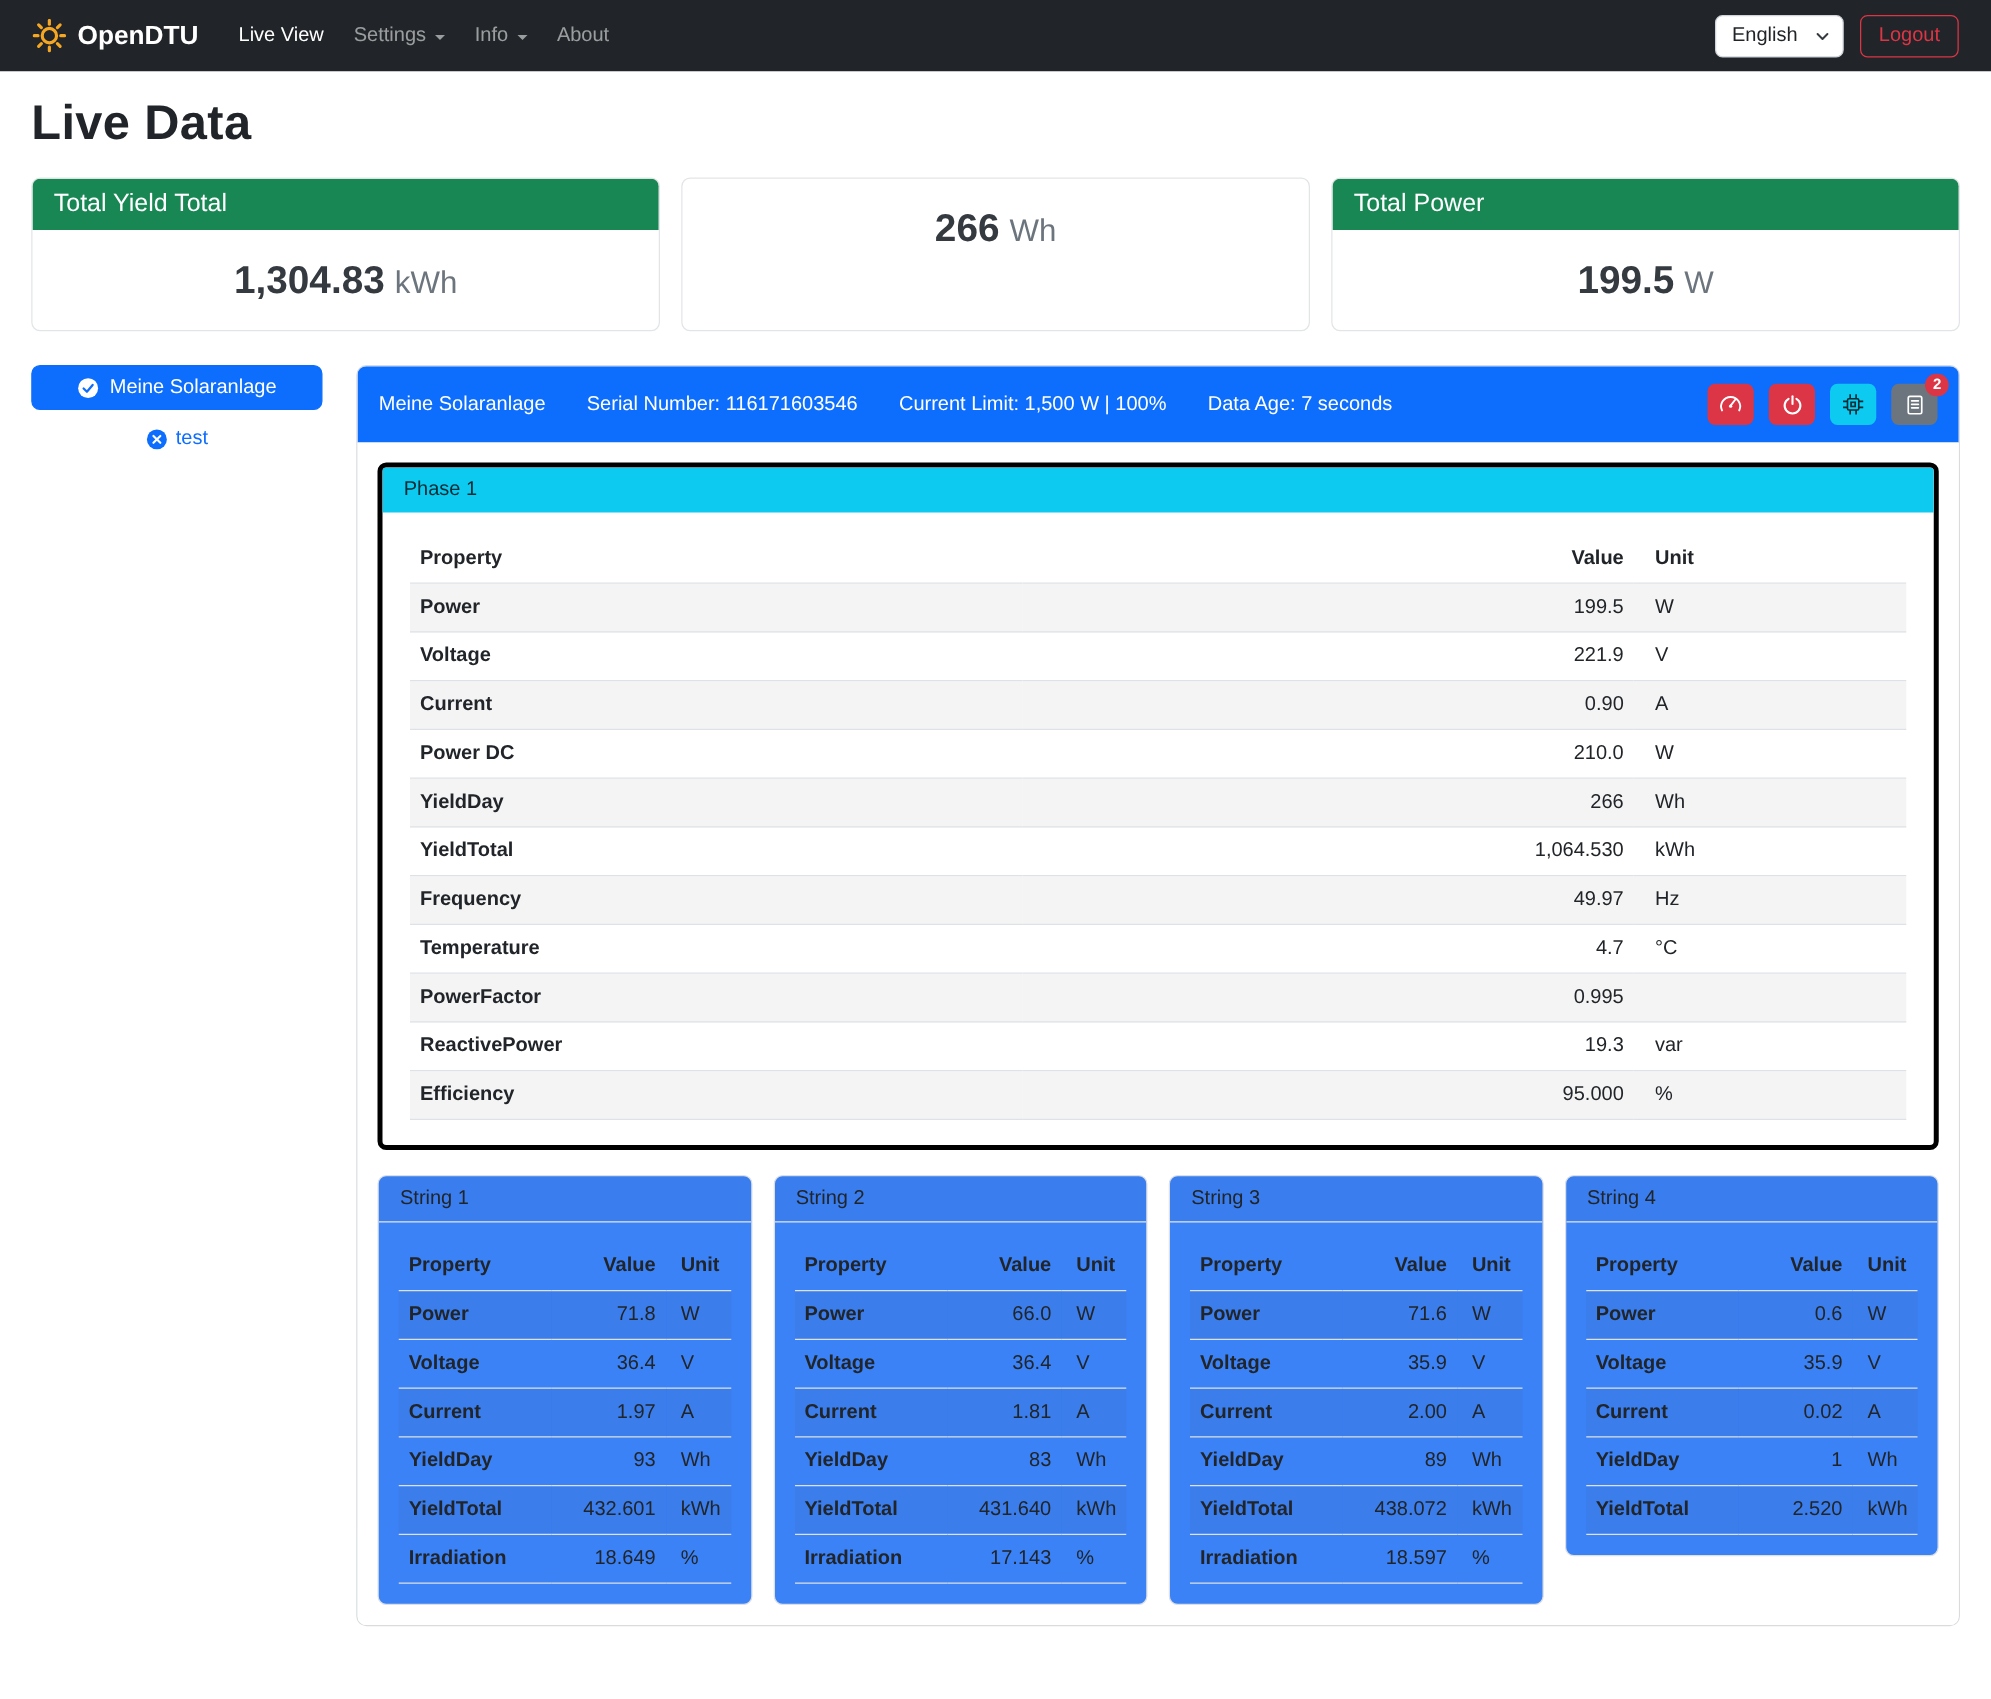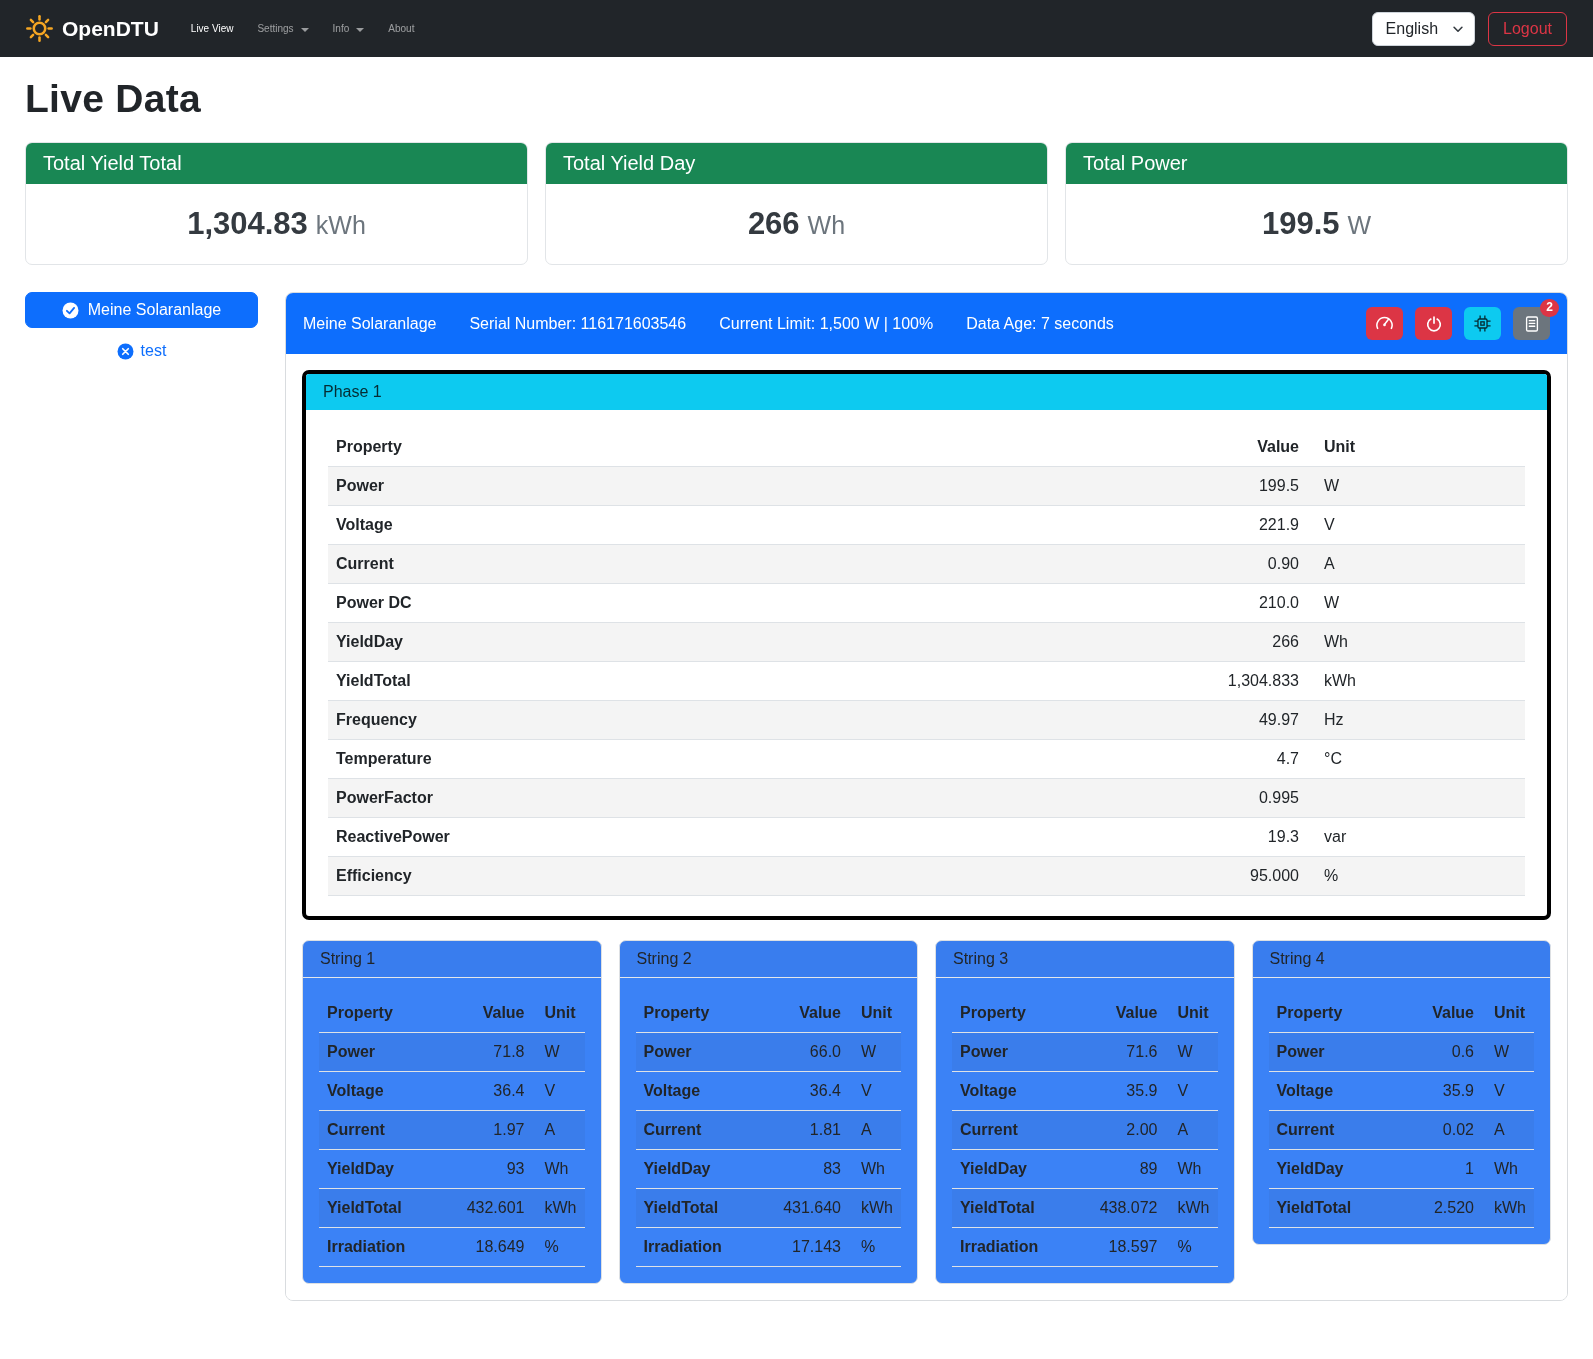--- a/index.html
+++ b/index.html
@@ -10,21 +10,21 @@
     color:#212529; font-size:16px;
   }
   button { font-family:inherit; }
 
   
   .navbar { background:#212529; height:57px; display:flex; align-items:center;
             justify-content:space-between; padding:0 26px; }
   .nav-left { display:flex; align-items:center; }
   .brand { display:flex; align-items:center; gap:9px; color:#fff; font-size:21px;
            font-weight:700; margin-right:20px; cursor:pointer; }
-  .nav-link { color:rgba(255,255,255,.55); padding:8px 12px; font-size:10px;
+  .nav-link { color:rgba(255,255,255,.55); padding:8px 12px; font-size:16px;
               cursor:pointer; display:flex; align-items:center; gap:7px; }
   .nav-link.active { color:#fff; }
   .caret { width:0; height:0; border-left:4px solid transparent; border-right:4px solid transparent;
            border-top:4.5px solid currentColor; display:inline-block; margin-top:3px; }
   .nav-right { display:flex; align-items:center; gap:13px; }
   .lang-select { background:#fff; border:1px solid #ced4da; border-radius:6px;
                  padding:7px 36px 7px 13px; position:relative; color:#212529;
                  cursor:pointer; font-size:16px; }
   .sel-caret { position:absolute; right:9px; top:50%; transform:translateY(-50%); display:flex; }
   .logout-btn { background:transparent; border:1px solid #dc3545; color:#dc3545;
@@ -141,21 +141,20 @@
   <h1 class="page-title">Live Data</h1>
 
   <div class="summary-row">
     <div class="card">
       <div class="card-header-green">Total Yield Total</div>
       <div class="card-body-center">
         <span class="big-val">1,304.83</span><span class="big-unit">kWh</span>
       </div>
     </div>
     <div class="card">
-      <div class="card-header-green">Total Yield Day</div>
       <div class="card-body-center">
         <span class="big-val">266</span><span class="big-unit">Wh</span>
       </div>
     </div>
     <div class="card">
       <div class="card-header-green">Total Power</div>
       <div class="card-body-center">
         <span class="big-val">199.5</span><span class="big-unit">W</span>
       </div>
     </div>
@@ -280,21 +279,21 @@
                     <td class="col-val">210.0</td>
                     <td class="col-unit">W</td>
                   </tr>
                   <tr>
                     <th class="col-prop">YieldDay</th>
                     <td class="col-val">266</td>
                     <td class="col-unit">Wh</td>
                   </tr>
                   <tr>
                     <th class="col-prop">YieldTotal</th>
-                    <td class="col-val">1,304.833</td>
+                    <td class="col-val">1,064.530</td>
                     <td class="col-unit">kWh</td>
                   </tr>
                   <tr>
                     <th class="col-prop">Frequency</th>
                     <td class="col-val">49.97</td>
                     <td class="col-unit">Hz</td>
                   </tr>
                   <tr>
                     <th class="col-prop">Temperature</th>
                     <td class="col-val">4.7</td>

